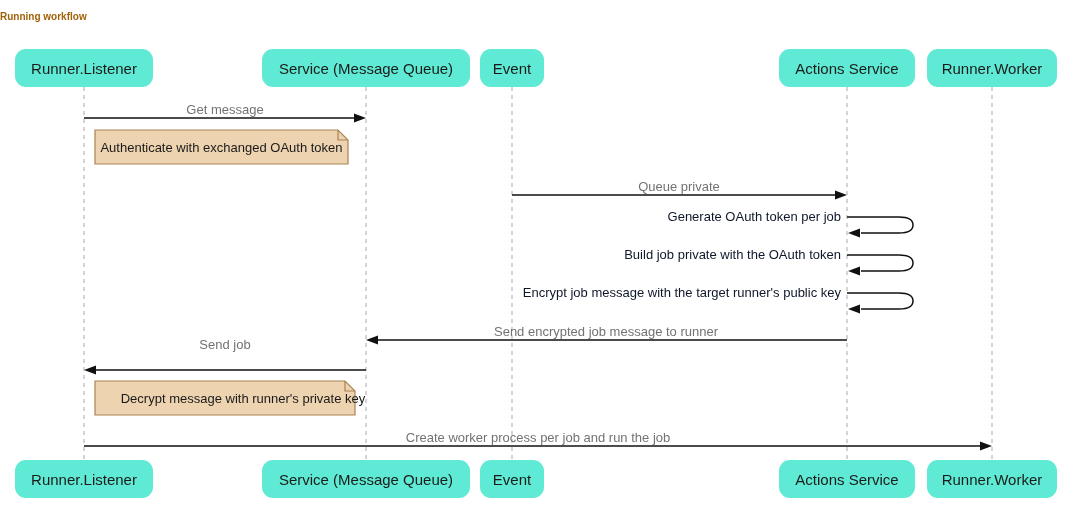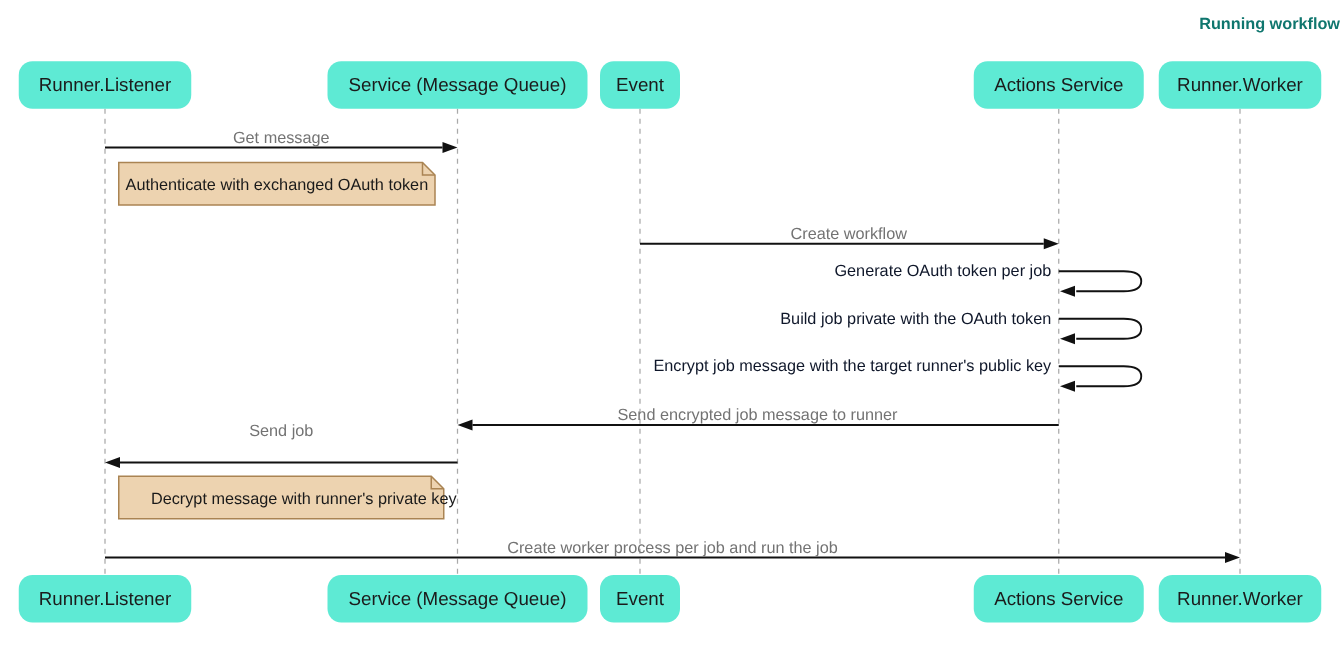--- a/index.html
+++ b/index.html
@@ -2,22 +2,22 @@
 <html><head>
 <meta charset="utf-8">
 <style>
   html,body{margin:0;padding:0;background:#ffffff;}
   .canvas{
     position:relative;width:1072px;height:523px;background:#ffffff;overflow:hidden;
     font-family:"Liberation Sans", sans-serif;color:#1a1a1a;
   }
   .layer{position:absolute;left:0;top:0;}
   .title{
-    position:absolute;left:0;top:11px;width:1072px;text-align:right;
-    font-size:13px;font-weight:bold;color:#0f766e;
+    position:absolute;left:0;top:11px;width:1072px;text-align:left;
+    font-size:10px;font-weight:bold;color:#a16207;
   }
   .actor{
     position:absolute;height:38px;background:#5eead4;border-radius:11px;
     display:flex;align-items:center;justify-content:center;
     font-size:15px;color:#1b1b1b;white-space:nowrap;
   }
   .msg-label{
     position:absolute;font-size:13px;line-height:16px;color:#737373;
     white-space:nowrap;transform:translateX(-50%);
   }
@@ -86,21 +86,21 @@
   <div class="actor" style="left:779px;top:49px;width:136px;">Actions Service</div>
   <div class="actor" style="left:927px;top:49px;width:130px;">Runner.Worker</div>
 
   <div class="actor" style="left:15px;top:460px;width:138px;">Runner.Listener</div>
   <div class="actor" style="left:262px;top:460px;width:208px;">Service (Message Queue)</div>
   <div class="actor" style="left:480px;top:460px;width:64px;">Event</div>
   <div class="actor" style="left:779px;top:460px;width:136px;">Actions Service</div>
   <div class="actor" style="left:927px;top:460px;width:130px;">Runner.Worker</div>
 
   <div class="msg-label" style="left:225px;top:102px;">Get message</div>
-  <div class="msg-label" style="left:679px;top:179px;">Create workflow</div>
+  <div class="msg-label" style="left:679px;top:179px;">Queue private</div>
   <div class="loop-label" style="right:231px;top:209px;">Generate OAuth token per job</div>
   <div class="loop-label" style="right:231px;top:247px;">Build job private with the OAuth token</div>
   <div class="loop-label" style="right:231px;top:285px;">Encrypt job message with the target runner's public key</div>
   <div class="msg-label" style="left:606px;top:324px;">Send encrypted job message to runner</div>
   <div class="msg-label" style="left:225px;top:337px;">Send job</div>
   <div class="msg-label" style="left:538px;top:430px;">Create worker process per job and run the job</div>
 
   <div class="note-label" style="left:95px;top:130px;width:253px;height:34px;">Authenticate with exchanged OAuth token</div>
   <div class="note-label" style="left:95px;top:381px;width:260px;height:34px;padding-left:18px;">Decrypt message with runner's private key</div>
 

